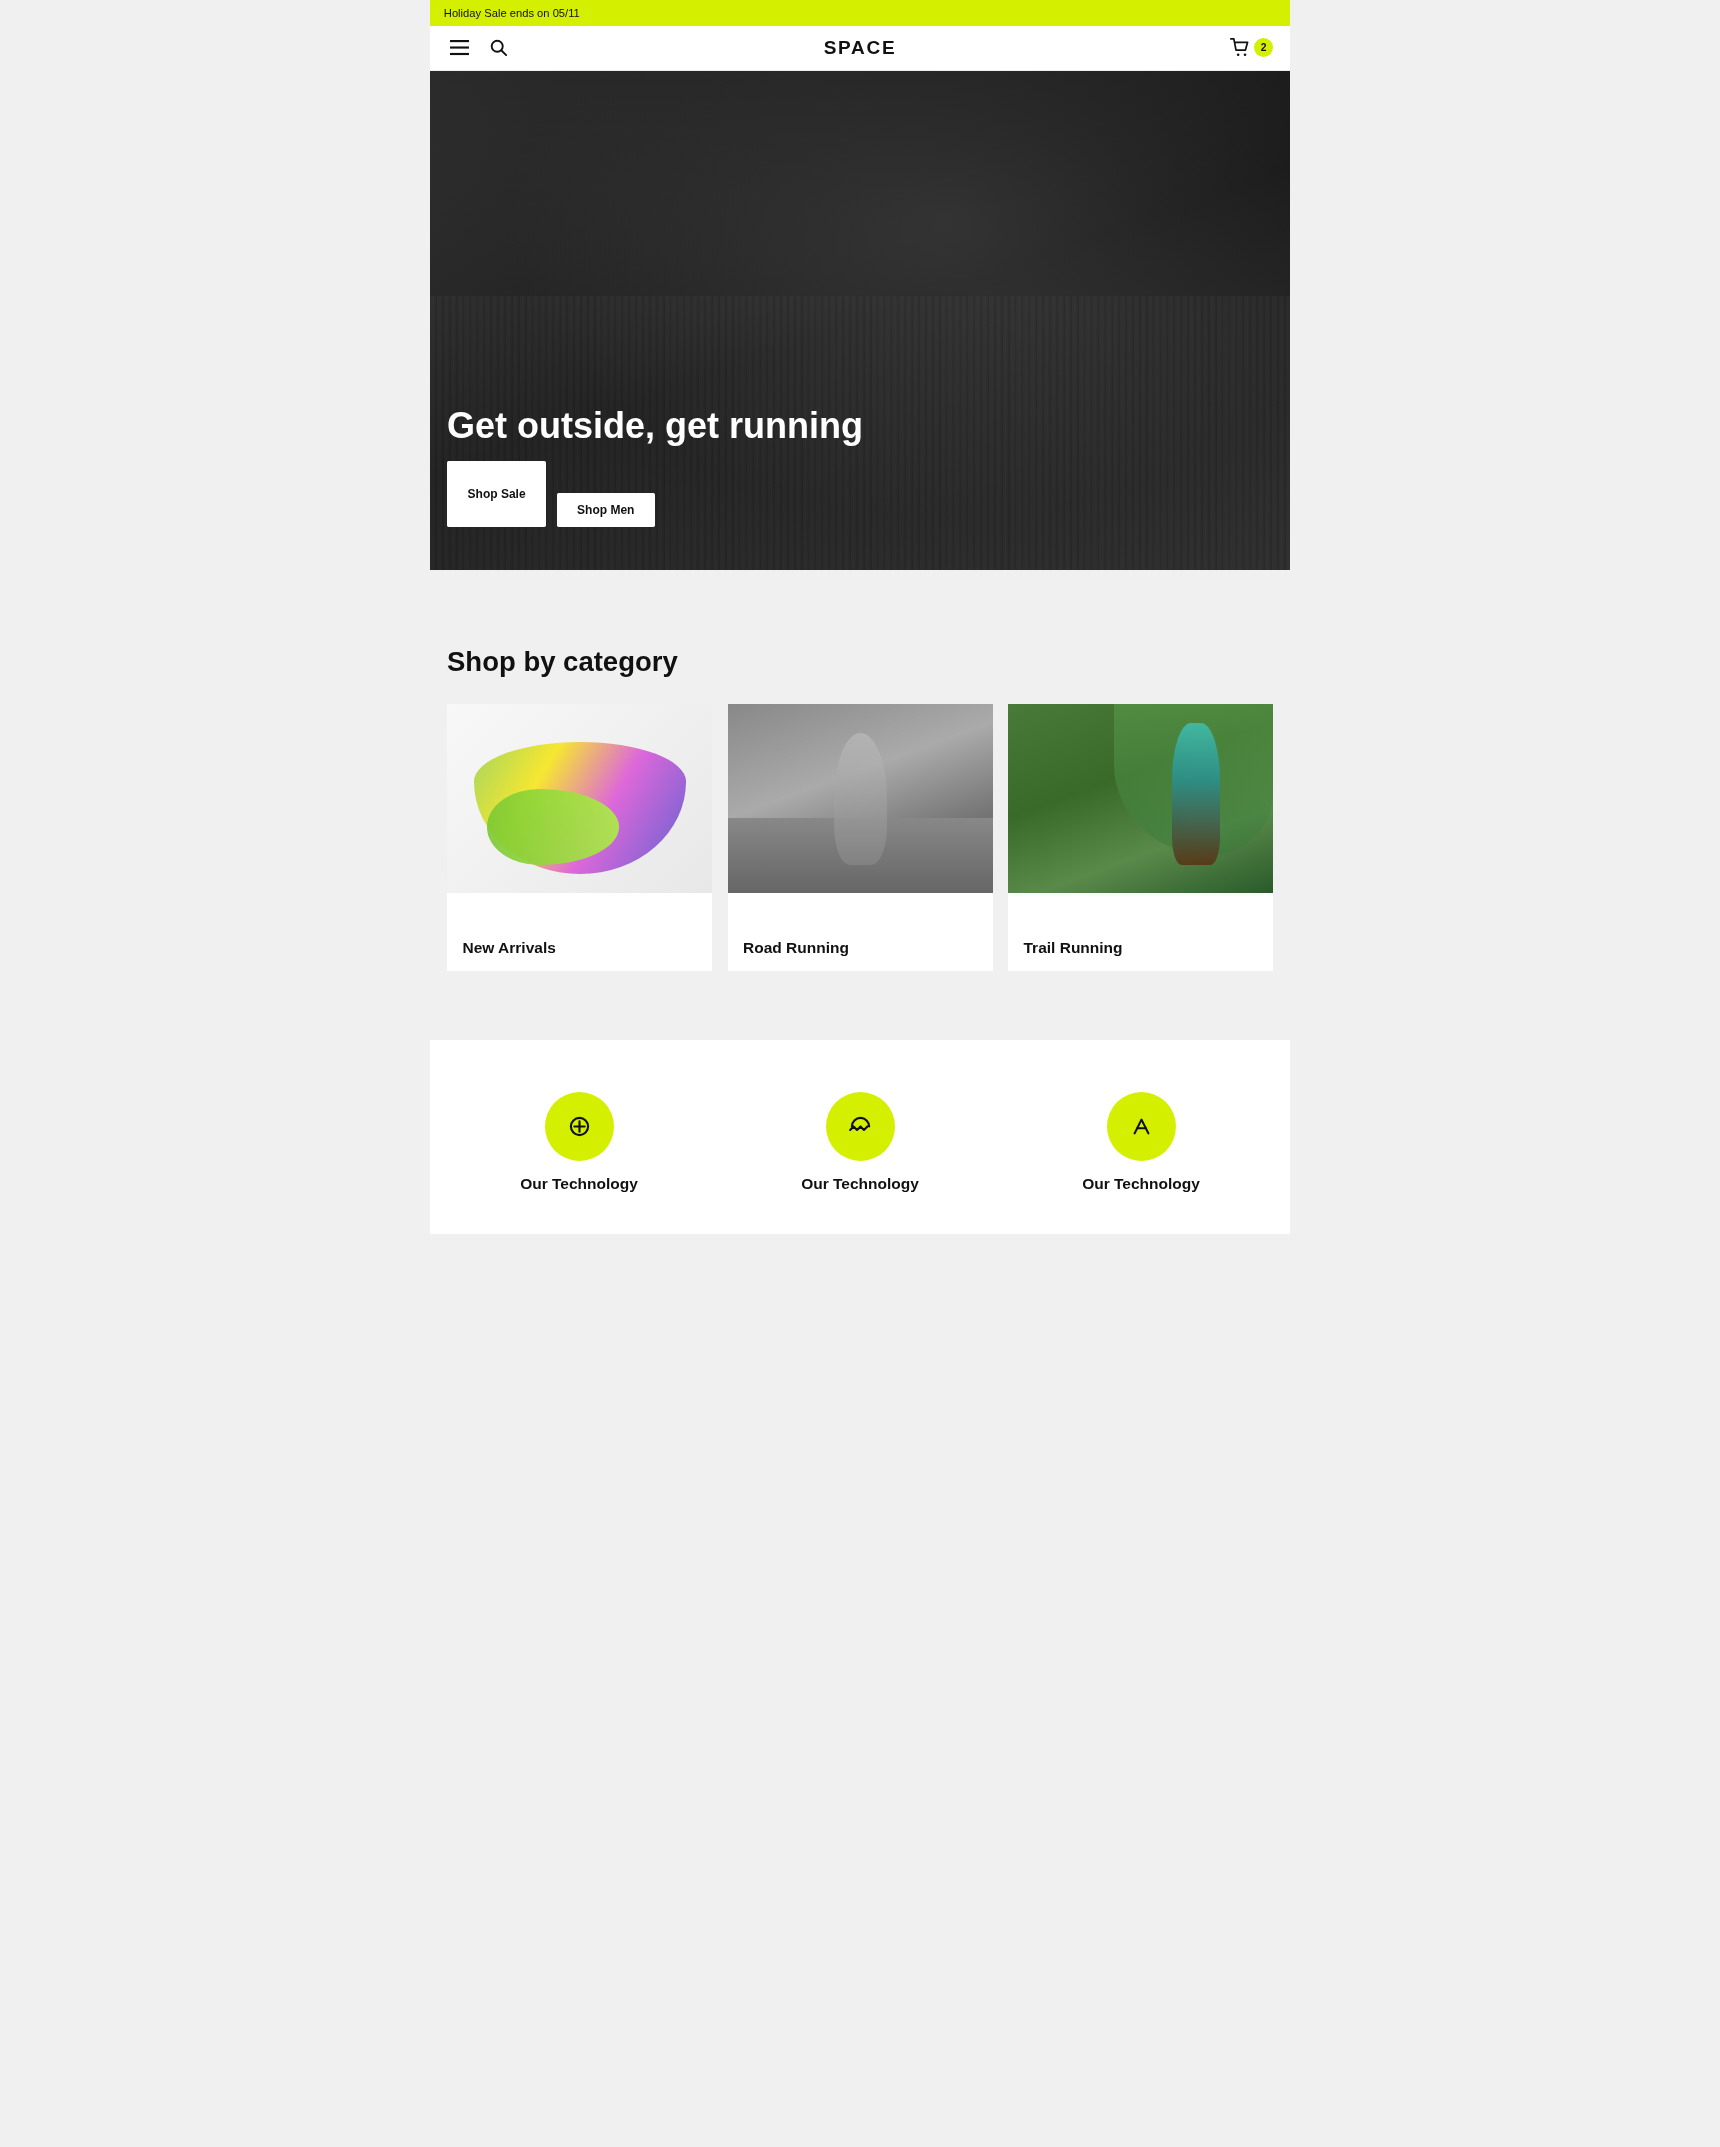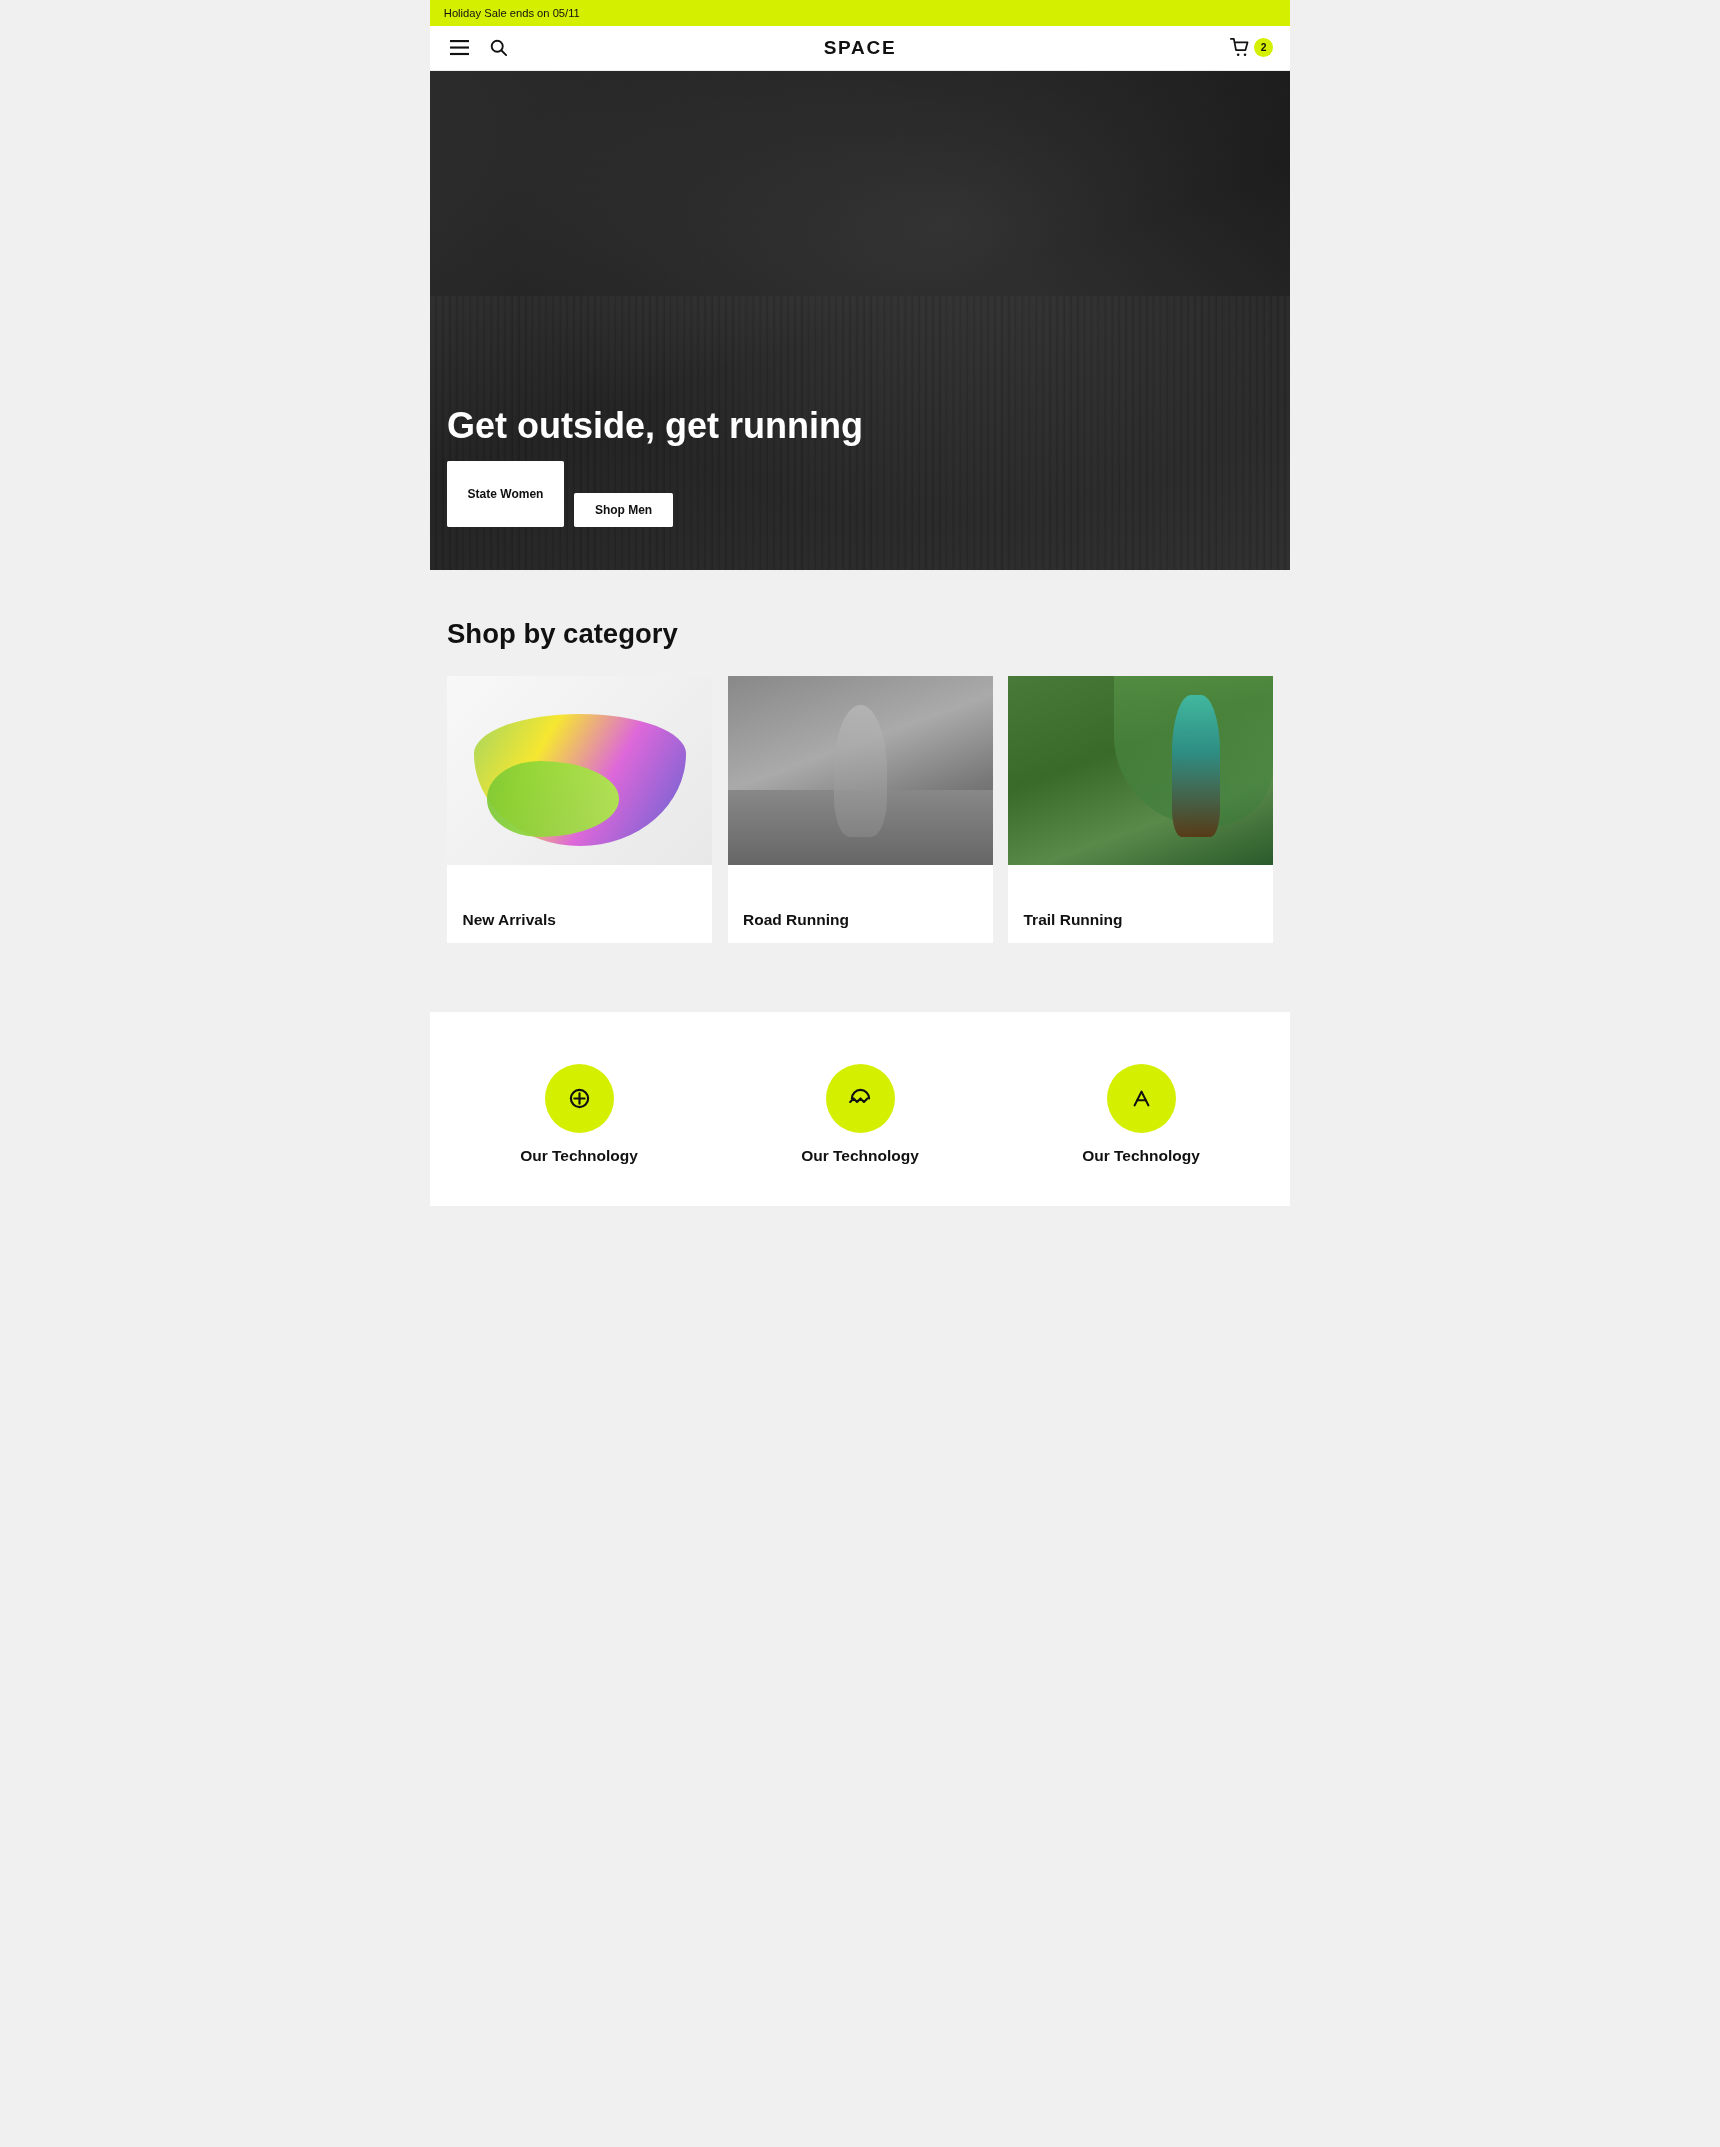--- a/index.html
+++ b/index.html
@@ -186,21 +186,21 @@
       font-size: 12px;
       font-weight: 600;
       cursor: pointer;
       border-radius: 1.7px;
       margin-top: 32px;
     }
 
     
     .category-section {
       background: #f0f0f0;
-      padding: 48px 17px 69px;
+      padding: 76px 17px 69px;
     }
 
     .section-title {
       font-size: 27.5px;
       font-weight: 700;
       color: #111;
       margin-bottom: 26px;
     }
 
     .category-grid {
@@ -387,21 +387,21 @@
       <span class="cart-badge">2</span>
     </button>
   </div>
 </nav>
 
 <section class="hero">
   <div class="hero-bg"></div>
   <div class="hero-content">
     <h1 class="hero-title">Get outside, get running</h1>
     <div class="hero-buttons">
-      <button class="btn-primary">State Women</button>
+      <button class="btn-primary">Shop Sale</button>
       <button class="btn-secondary">Shop Men</button>
     </div>
   </div>
 </section>
 
 <section class="category-section">
   <h2 class="section-title">Shop by category</h2>
 
   <div class="category-grid">
 

